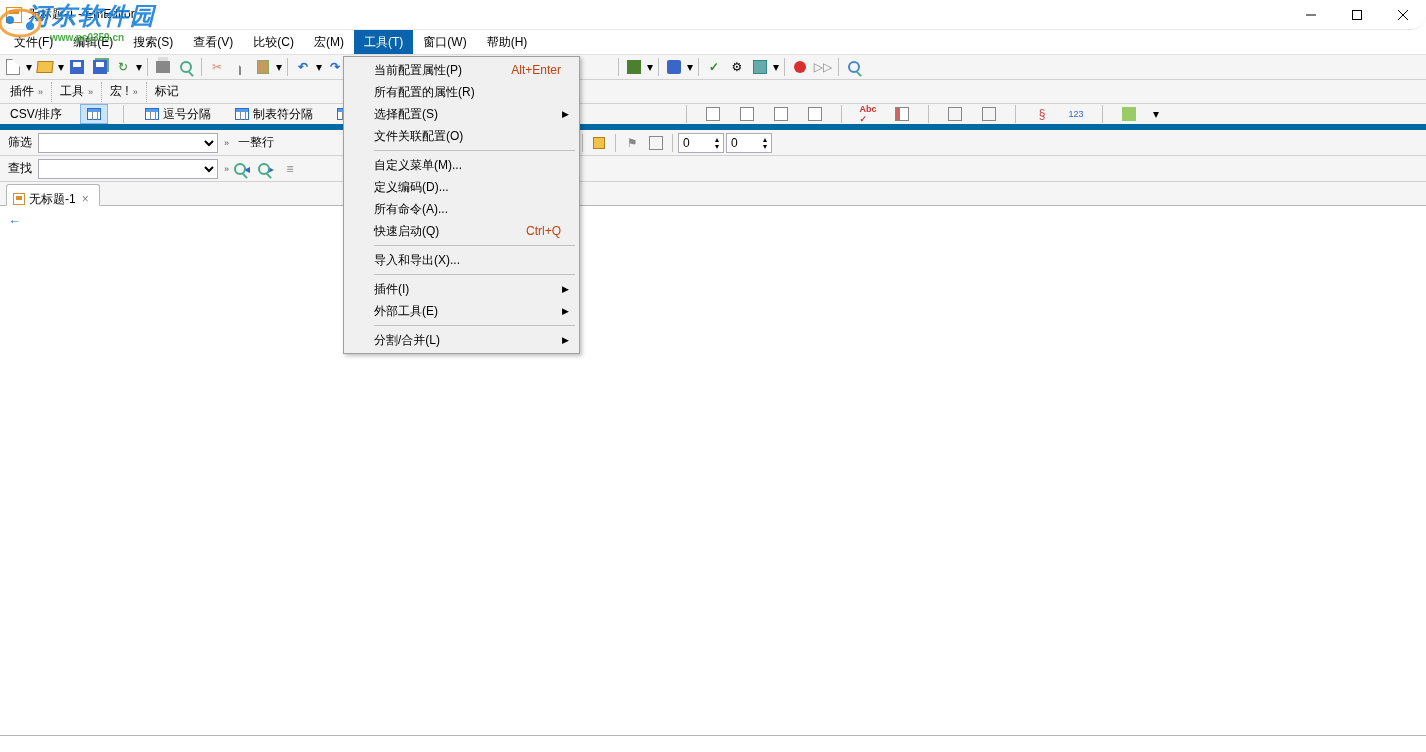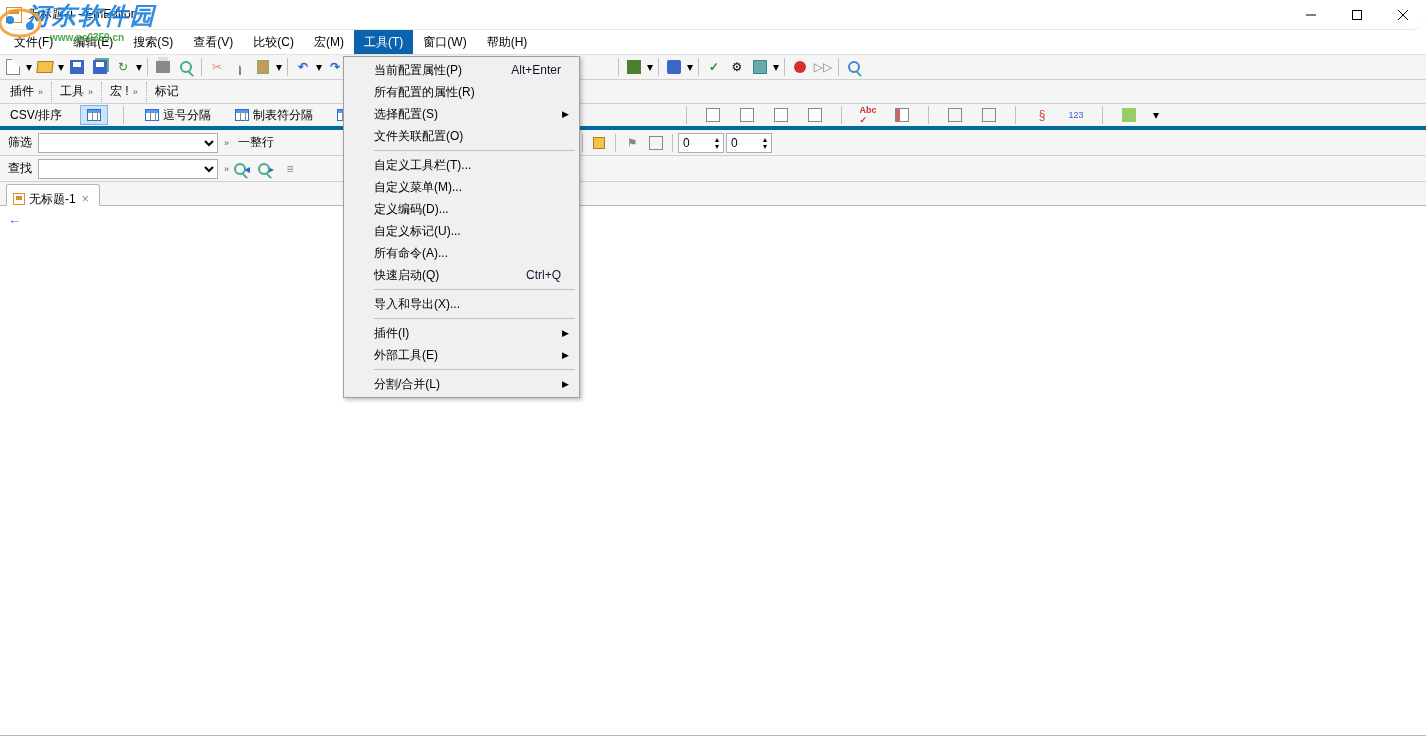--- a/index.html
+++ b/index.html
@@ -29,21 +29,21 @@
 .tb-btn { min-width: 22px; height: 22px; display: flex; align-items: center; justify-content: center; cursor: pointer; border-radius: 2px; }
 .tb-sep { width: 1px; height: 18px; background: #c0c0c0; margin: 0 3px; }
 .tb-drop { width: 8px; display: flex; align-items: center; justify-content: center; }
 
 
 .toolstrip { height: 24px; display: flex; align-items: center; background: #f5f5f5; border-bottom: 1px solid #d0d0d0; padding-left: 2px; }
 .toolstrip-tab { padding: 0 8px; height: 20px; display: flex; align-items: center; color: #000; border-right: 1px dotted #aaa; cursor: pointer; }
 .chev { color: #555; font-size: 9px; margin-left: 4px; }
 
 
-.csvbar { height: 26px; display: flex; align-items: center; background: #f5f5f5; border-bottom: 4px solid #0369a1; padding-left: 4px; gap: 12px; }
+.csvbar { height: 26px; display: flex; align-items: center; background: #f5f5f5; border-bottom: 6px solid #0369a1; padding-left: 4px; gap: 12px; }
 .csv-label { padding: 0 6px; }
 .csv-btn { height: 20px; padding: 0 6px; display: flex; align-items: center; gap: 4px; cursor: pointer; }
 .csv-btn.sel { background: #cce4f7; border: 1px solid #7eb4ea; }
 .grid-icon { width: 14px; height: 12px; border: 1px solid #2a6fc9; background: linear-gradient(#5a9be8,#5a9be8) 0 0/100% 3px no-repeat, #fff; position: relative; }
 .grid-icon::before { content:""; position:absolute; top:3px; left:4px; width:1px; height:8px; background:#888; }
 .grid-icon::after { content:""; position:absolute; top:3px; left:9px; width:1px; height:8px; background:#888; }
 
 
 .filterbar, .findbar { height: 26px; display: flex; align-items: center; background: #f5f5f5; border-bottom: 1px solid #d0d0d0; padding-left: 4px; gap: 2px; }
 .bar-label { padding: 0 4px; min-width: 26px; }
@@ -57,21 +57,21 @@
 .doctab { height: 22px; padding: 8px 8px 0 6px; display: flex; align-items: center; gap: 4px; background: #fff; border: 1px solid #b5b5b5; border-bottom: 1px solid #fff; border-top-left-radius: 3px; border-top-right-radius: 3px; margin-bottom: -1px; }
 .doctab-close { color: #888; cursor: pointer; padding: 0 2px; }
 
 
 .editor { flex: 1; background: #fff; height: 530px; position: relative; border-bottom: 1px solid #b5b5b5;}
 .editor-arrow { position: absolute; top: 6px; left: 8px; color: #1a73e8; font-size: 13px; }
 
 
 .dropdown { position: absolute; top: 56px; left: 343px; width: 237px; background: #f0f0f0; border: 1px solid #a0a0a0; box-shadow: 2px 2px 4px rgba(0,0,0,0.25); z-index: 100; padding: 2px; }
 .dd-item { height: 22px; display: flex; align-items: center; padding-left: 28px; padding-right: 20px; cursor: pointer; position: relative; }
-.dd-shortcut { position: absolute; right: 16px; color: #0f172a; }
+.dd-shortcut { position: absolute; right: 16px; color: #c2410c; }
 .dd-arrow { position: absolute; right: 8px; font-size: 9px; }
 .dd-sep { height: 1px; background: #c0c0c0; margin: 3px 2px 3px 28px; }
 
 
 .i-new { width:14px; height:16px; border:1px solid #888; background:#fff; position:relative; }
 .i-new::after { content:""; position:absolute; top:-1px; right:-1px; border:4px solid transparent; border-top-color:#f5f5f5; border-right-color:#f5f5f5; }
 .i-open { width:16px; height:12px; background:#f3c24b; border:1px solid #b08020; transform:skewX(-6deg); }
 .i-save { width:14px; height:14px; background:#3a66c7; position:relative; }
 .i-save::after{content:"";position:absolute;top:2px;left:3px;width:8px;height:5px;background:#fff;}
 .i-print { width:14px; height:12px; background:#888; position:relative; }
@@ -362,30 +362,24 @@
     </div>
   <div class="dd-item">
       <span>选择配置(S)</span>
       <span class="dd-arrow">▶</span>
     </div>
   <div class="dd-item">
       <span>文件关联配置(O)</span>
     </div>
   <div class="dd-sep"></div>
   <div class="dd-item">
-      <span>自定义工具栏(T)...</span>
-    </div>
-  <div class="dd-item">
       <span>自定义菜单(M)...</span>
     </div>
   <div class="dd-item">
       <span>定义编码(D)...</span>
-    </div>
-  <div class="dd-item">
-      <span>自定义标记(U)...</span>
     </div>
   <div class="dd-item">
       <span>所有命令(A)...</span>
     </div>
   <div class="dd-item">
       <span>快速启动(Q)</span>
       <span class="dd-shortcut">Ctrl+Q</span>
     </div>
   <div class="dd-sep"></div>
   <div class="dd-item">

